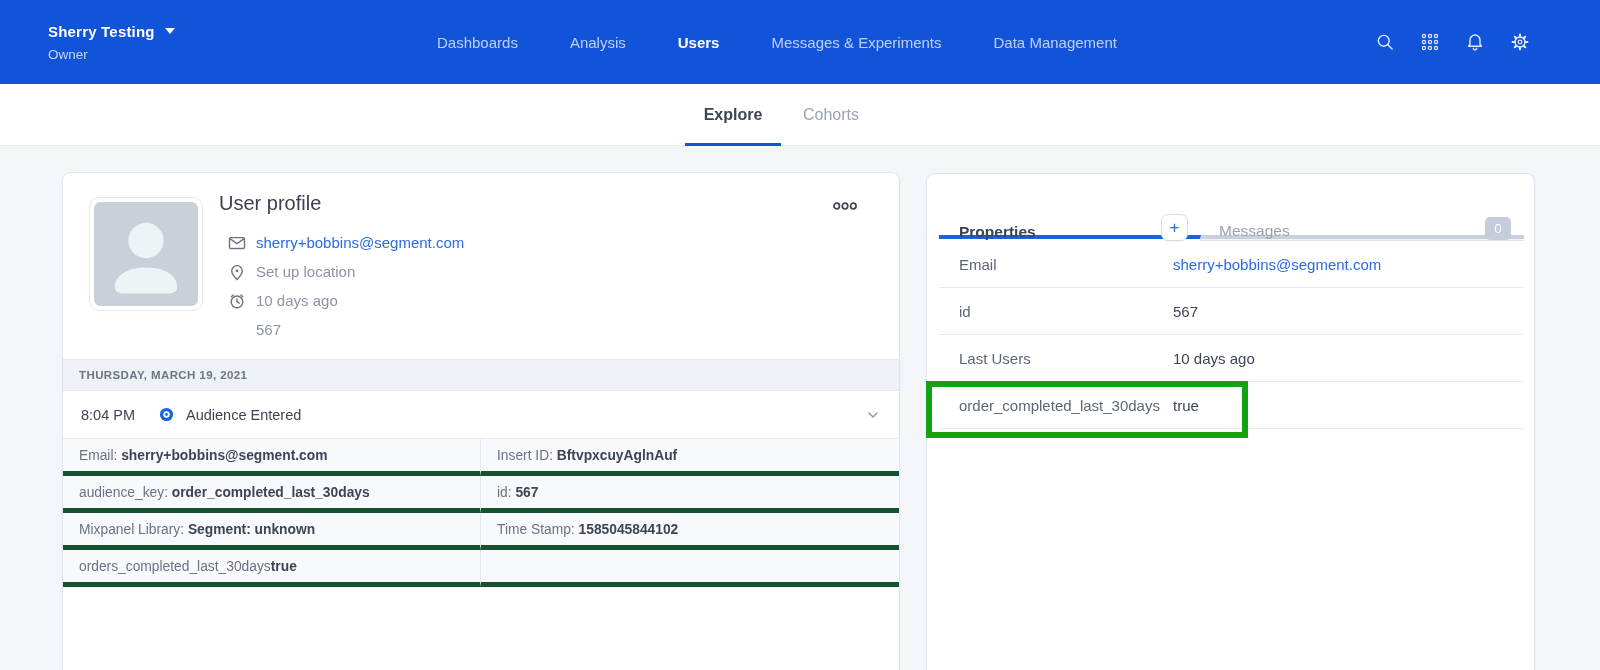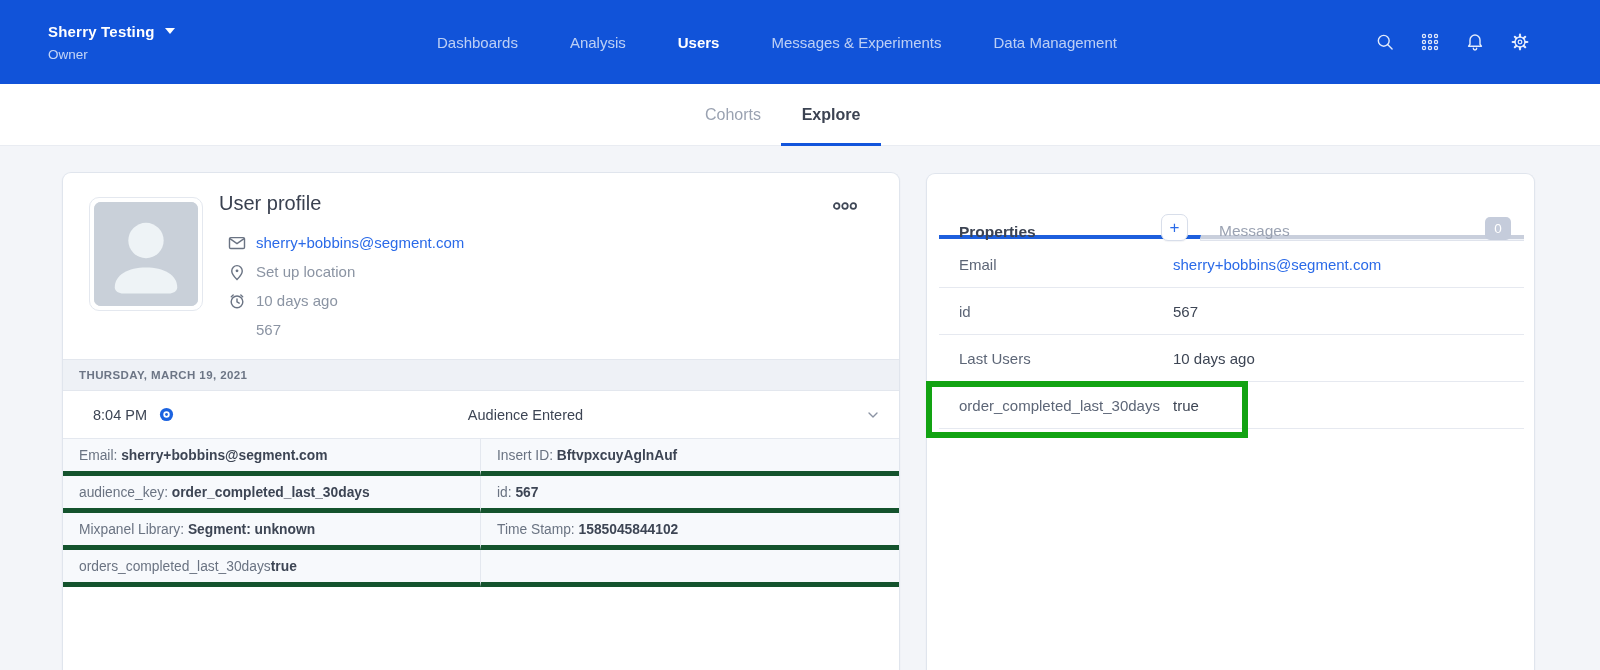--- a/index.html
+++ b/index.html
@@ -51,21 +51,21 @@
   .info-row { display:flex; align-items:center; height:29px; font-size:15px; color:#8b94a3; }
   .info-row .mini-icon { width:20px; height:20px; margin-right:9px; color:#6a7383; }
   .info-row .mini-icon svg { width:20px; height:20px; display:block; }
   .email-link { color:#2a6ae8; text-decoration:none; font-size:15px; cursor:pointer; }
   .uid { margin-left:29px; height:29px; line-height:29px; font-size:15px; color:#8b94a3; }
   .more-btn { position:absolute; right:42px; top:28px; cursor:pointer; }
   .more-btn svg { display:block; }
 
   .feed-header { height:65px; border-top:1px solid #e8ebf1; display:flex; align-items:center; padding-left:21px; font-size:16.5px; color:#3b4352; }
   .date-band { height:32px; background:#eef1f6; border-top:1px solid #e3e7ee; border-bottom:1px solid #e3e7ee; display:flex; align-items:center; padding-left:16px; font-size:11.5px; font-weight:bold; color:#6c7585; letter-spacing:.4px; }
-  .event-row { height:47px; display:flex; align-items:center; padding:0 18px; cursor:pointer;text-align:center; }
+  .event-row { height:47px; display:flex; align-items:center; padding:0 18px; cursor:pointer; }
   .event-time { width:78px; font-size:14.5px; color:#3d4554; }
   .event-dot { width:15px; height:15px; margin-right:12px; }
   .event-dot svg { width:15px; height:15px; display:block; }
   .event-name { font-size:14.5px; color:#3d4554; flex:1; }
   .event-chevron { width:16px; height:16px; color:#8b93a3; }
   .event-chevron svg { width:16px; height:16px; display:block; }
 
   .detail-grid { display:grid; grid-template-columns:1fr 1fr; border-top:1px solid #e4e8ef; }
   .detail-cell { background:#f7f9fc; border-bottom:5px solid #14532d; height:37px; display:flex; align-items:center; padding-left:16px; font-size:13.8px; white-space:nowrap; overflow:hidden; }
   .detail-cell:nth-child(odd) { border-right:1px solid #e4e8ef; }
@@ -149,22 +149,22 @@
           <line x1="5.8" y1="18.2" x2="7.3" y2="16.7"></line>
             <line x1="16.7" y1="7.3" x2="18.2" y2="5.8"></line>
         </g>
       </svg>
     </span>
   </div>
 </header>
 
 <div class="subnav">
   <div class="subtabs">
+    <div class="subtab active">Explore</div>
     <div class="subtab">Cohorts</div>
-    <div class="subtab active">Explore</div>
   </div>
 </div>
 
 <div class="content">
 
   <section class="card user-card">
     <div class="profile">
       <div class="avatar-frame">
         <div class="avatar">
           <svg viewBox="0 0 100 100">

